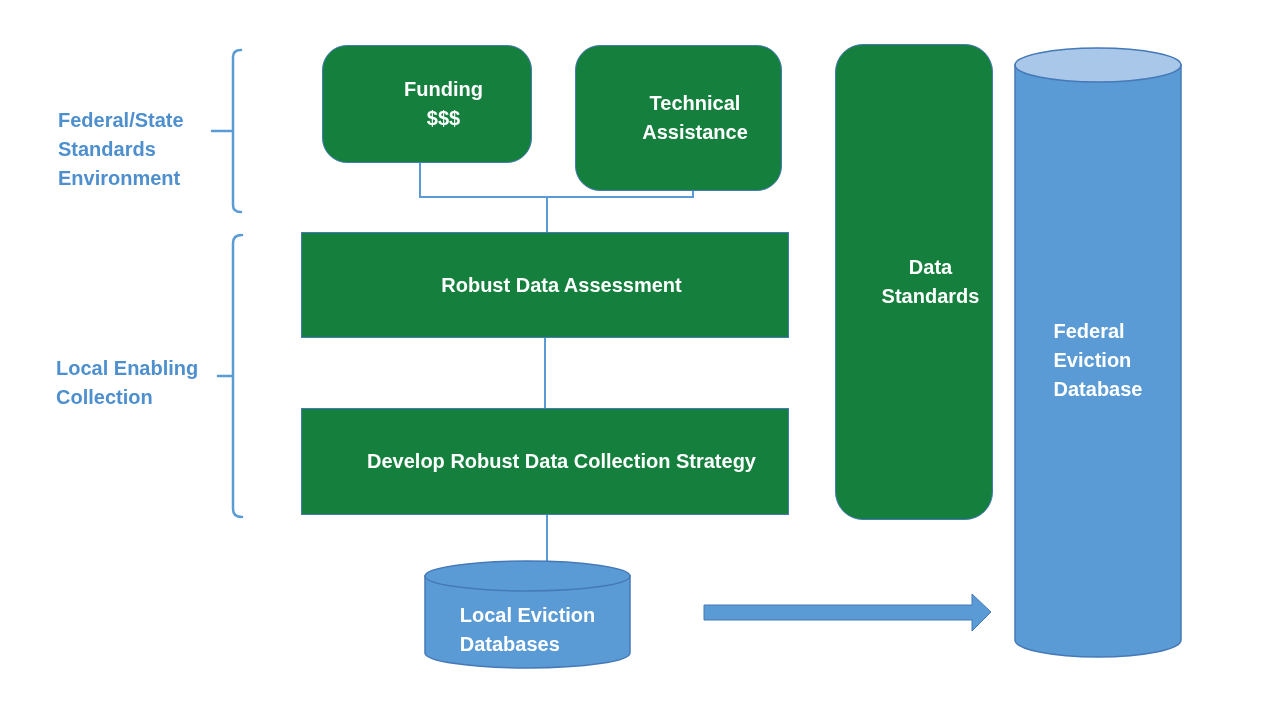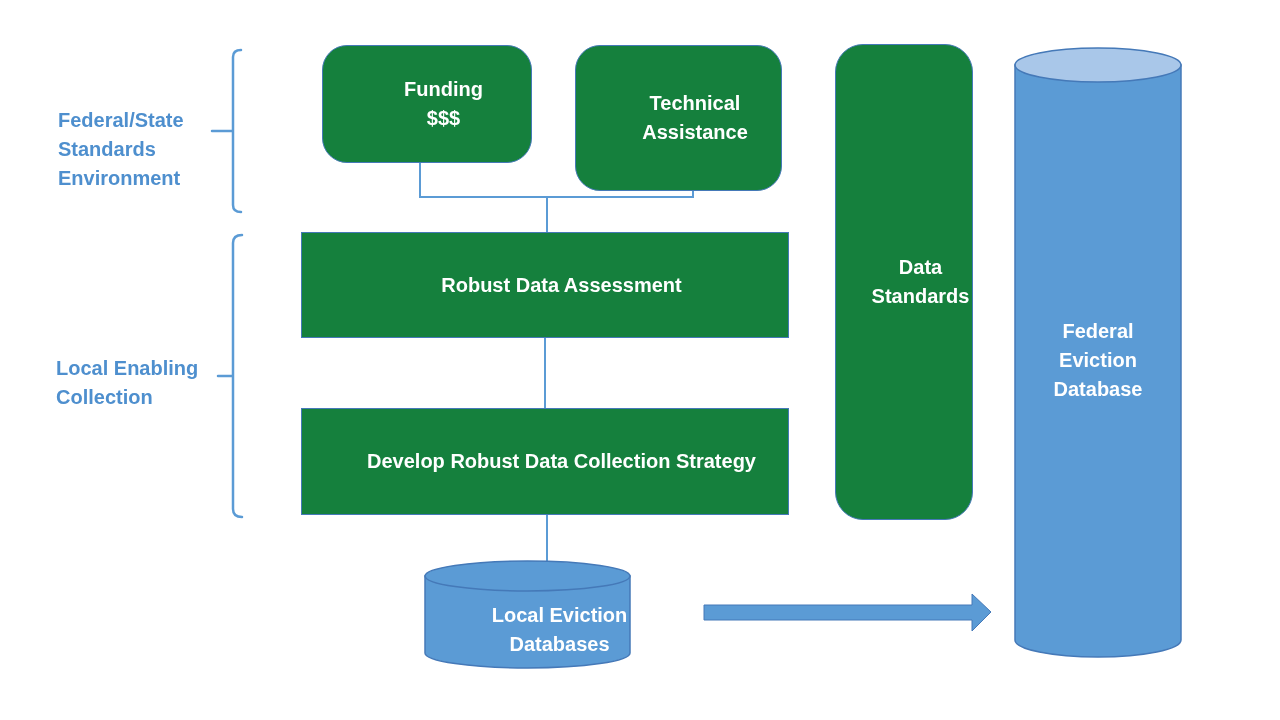--- a/index.html
+++ b/index.html
@@ -35,21 +35,21 @@
     color:#4E8FCE;
     font-weight:bold;
     font-size:20px;
     line-height:29px;
     white-space:pre-line;
     text-align:left;
   }
   .cyl-label {
     position:absolute;
     display:flex; align-items:center; justify-content:center;
-    text-align:center;
+    text-align:left;
     color:#ffffff; font-weight:bold;
     font-size:20px; line-height:29px;
     white-space:pre-line;
   }
 </style>
 </head>
 <body>
 
 <div class="canvas">
 
@@ -84,23 +84,23 @@
   <div class="node box rounded" style="left:322px; top:45px; width:210px; height:118px;">Funding
 $$$</div>
 
   <div class="node box rounded" style="left:575px; top:45px; width:207px; height:146px;">Technical
 Assistance</div>
 
   <div class="node box" style="left:301px; top:232px; width:488px; height:106px;">Robust Data Assessment</div>
 
   <div class="node box" style="left:301px; top:408px; width:488px; height:107px;">Develop Robust Data Collection Strategy</div>
 
-  <div class="node box" style="left:835px; top:44px; width:138px; height:476px; border-radius:28px;">Data
+  <div class="node box" style="left:835px; top:44px; width:158px; height:476px; border-radius:28px;">Data
 Standards</div>
 
-  <div class="cyl-label" style="left:425px; top:594px; width:205px; height:72px;padding-left:32px;">Local Eviction
+  <div class="cyl-label" style="left:425px; top:594px; width:205px; height:72px;">Local Eviction
 Databases</div>
 
   <div class="cyl-label" style="left:1015px; top:317px; width:166px; height:87px;">Federal
 Eviction
 Database</div>
 
 </div>
 
 </body></html>

